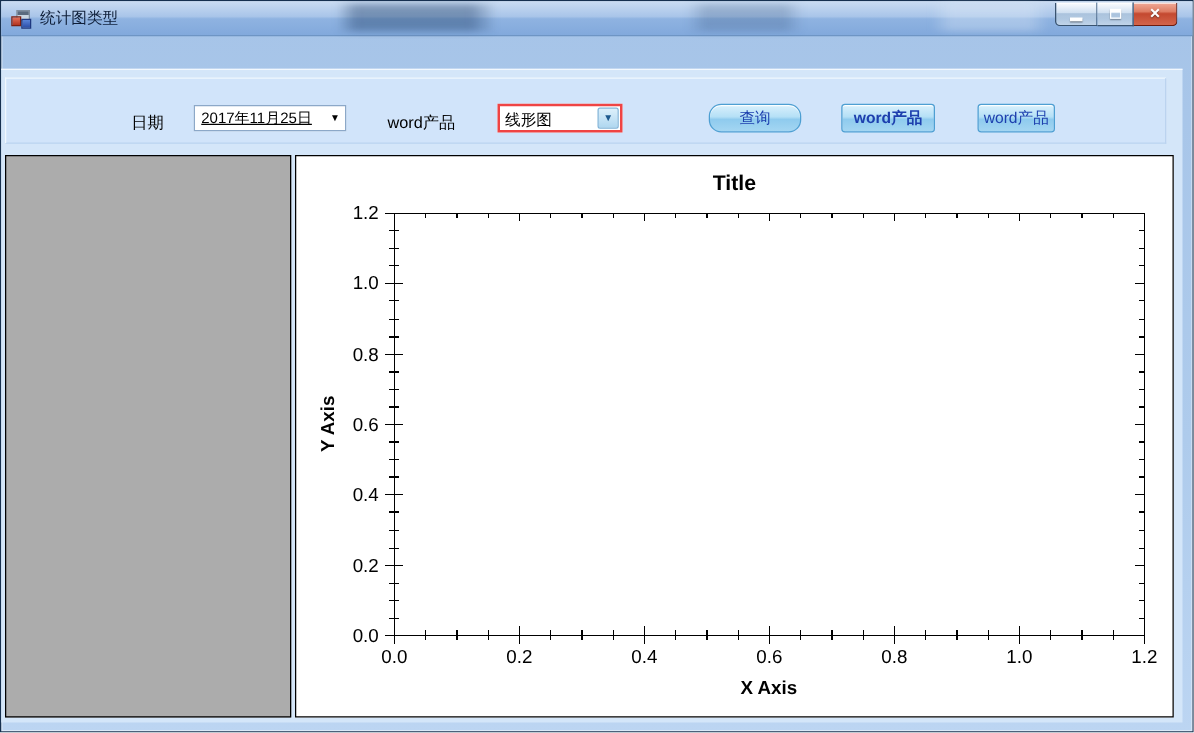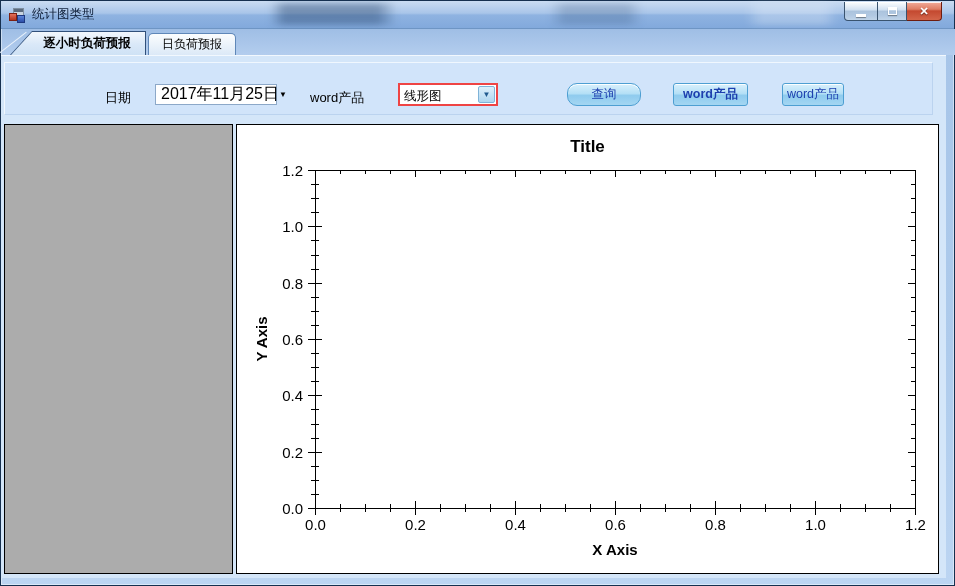--- a/index.html
+++ b/index.html
@@ -64,21 +64,21 @@
   .toolbar-panel{position:absolute;left:3px;top:6px;width:929px;height:53px;background:#D1E4FA;
     border-top:1px solid #F0F7FE;border-left:1px solid #F0F7FE;
     border-bottom:1px solid #BBD3EF;border-right:1px solid #BBD3EF;}
 
   .lbl{position:absolute;font-size:13px;color:#000;white-space:nowrap;}
   .lbl-date{left:100px;top:26px;}
   .lbl-type{left:305px;top:26px;}
 
   .datepicker{position:absolute;left:150px;top:21px;width:122px;height:21px;background:#fff;
     border:1px solid #8CA8C8;display:flex;align-items:center;}
-  .datepicker .val{flex:1;padding-left:5px;font-size:16px;color:#000;white-space:nowrap;}
+  .datepicker .val{flex:1;padding-left:5px;font-size:12px;color:#000;white-space:nowrap;text-decoration:underline;}
   .datepicker .arr{width:16px;text-align:center;font-size:8px;color:#000;}
 
   .combo{position:absolute;left:393px;top:20px;width:100px;height:23px;background:#fff;
     border:2px solid #ef4444;display:flex;align-items:stretch;}
   .combo .val{flex:1;padding:3px 0 0 4px;font-size:12.5px;color:#000;white-space:nowrap;overflow:hidden;}
   .combo .btn{width:17px;margin:1px;border:1px solid #7FB3D8;border-radius:2px;
     background:linear-gradient(180deg,#DDF0FB 0%,#AFD7F0 100%);
     display:flex;align-items:center;justify-content:center;font-size:8px;color:#1E5A8E;}
 
   .tb-btn{position:absolute;top:20px;height:23px;border:1px solid #4E9FD2;border-radius:3px;
@@ -114,31 +114,20 @@
       <div class="glyph-min"></div>
     </div>
     <div class="win-btn mid">
       <div class="glyph-max"></div>
     </div>
     <div class="win-btn close">
       <span class="glyph-close">✕</span>
     </div>
   </div>
 
-  <div class="tabstrip">
-    <div class="tab-lead"></div>
-    <div class="tab-active">
-      <div class="fill">
-          <span>逐小时负荷预报</span>
-        </div>
-    </div>
-    <div class="tab-inactive">
-      <span>日负荷预报</span>
-    </div>
-  </div>
 
   <div class="content">
 
     <div class="toolbar-panel">
       <div class="lbl lbl-date">日期</div>
       <div class="datepicker">
         <div class="val">2017年11月25日</div>
         <div class="arr">▼</div>
       </div>
 

